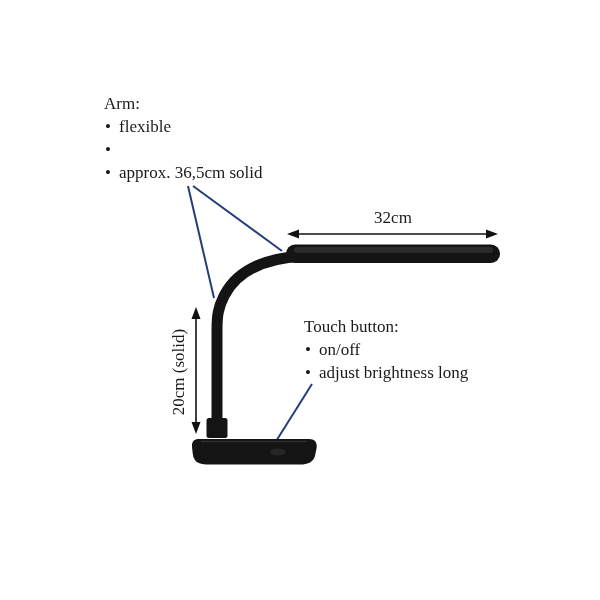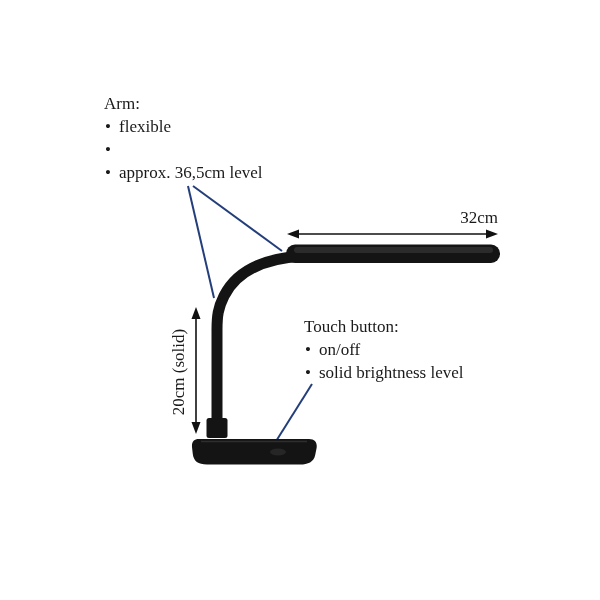--- a/index.html
+++ b/index.html
@@ -41,21 +41,21 @@
     width: 8px;
     text-align: center;
   }
   .arm-note   { left: 104px; top: 92px; }
   .touch-note { left: 304px; top: 315px; }
   .dim-width-label {
     position: absolute;
     left: 288px;
     top: 206px;
     width: 210px;
-    text-align: right;
+    text-align: center;
     font-size: 17px;
     line-height: 23px;
     white-space: nowrap;
   }
   .dim-height-label {
     position: absolute;
     left: 109px;
     top: 361px;
     width: 140px;
     height: 22px;
@@ -102,32 +102,32 @@
     <div class="title">Arm:</div>
     <div class="bullet-row">
       <span class="glyph">•</span>
       <span>flexible</span>
     </div>
     <div class="bullet-row">
       <span class="glyph">•</span>
     </div>
     <div class="bullet-row">
       <span class="glyph">•</span>
-      <span>approx. 36,5cm level</span>
+      <span>approx. 36,5cm solid</span>
     </div>
   </div>
 
   <div class="note touch-note">
     <div class="title">Touch button:</div>
     <div class="bullet-row">
       <span class="glyph">•</span>
       <span>on/off</span>
     </div>
     <div class="bullet-row">
       <span class="glyph">•</span>
-      <span>solid brightness level</span>
+      <span>adjust brightness long</span>
     </div>
   </div>
 
   <div class="dim-width-label">32cm</div>
   <div class="dim-height-label">20cm (solid)</div>
 
 </div>
 
 </body></html>

